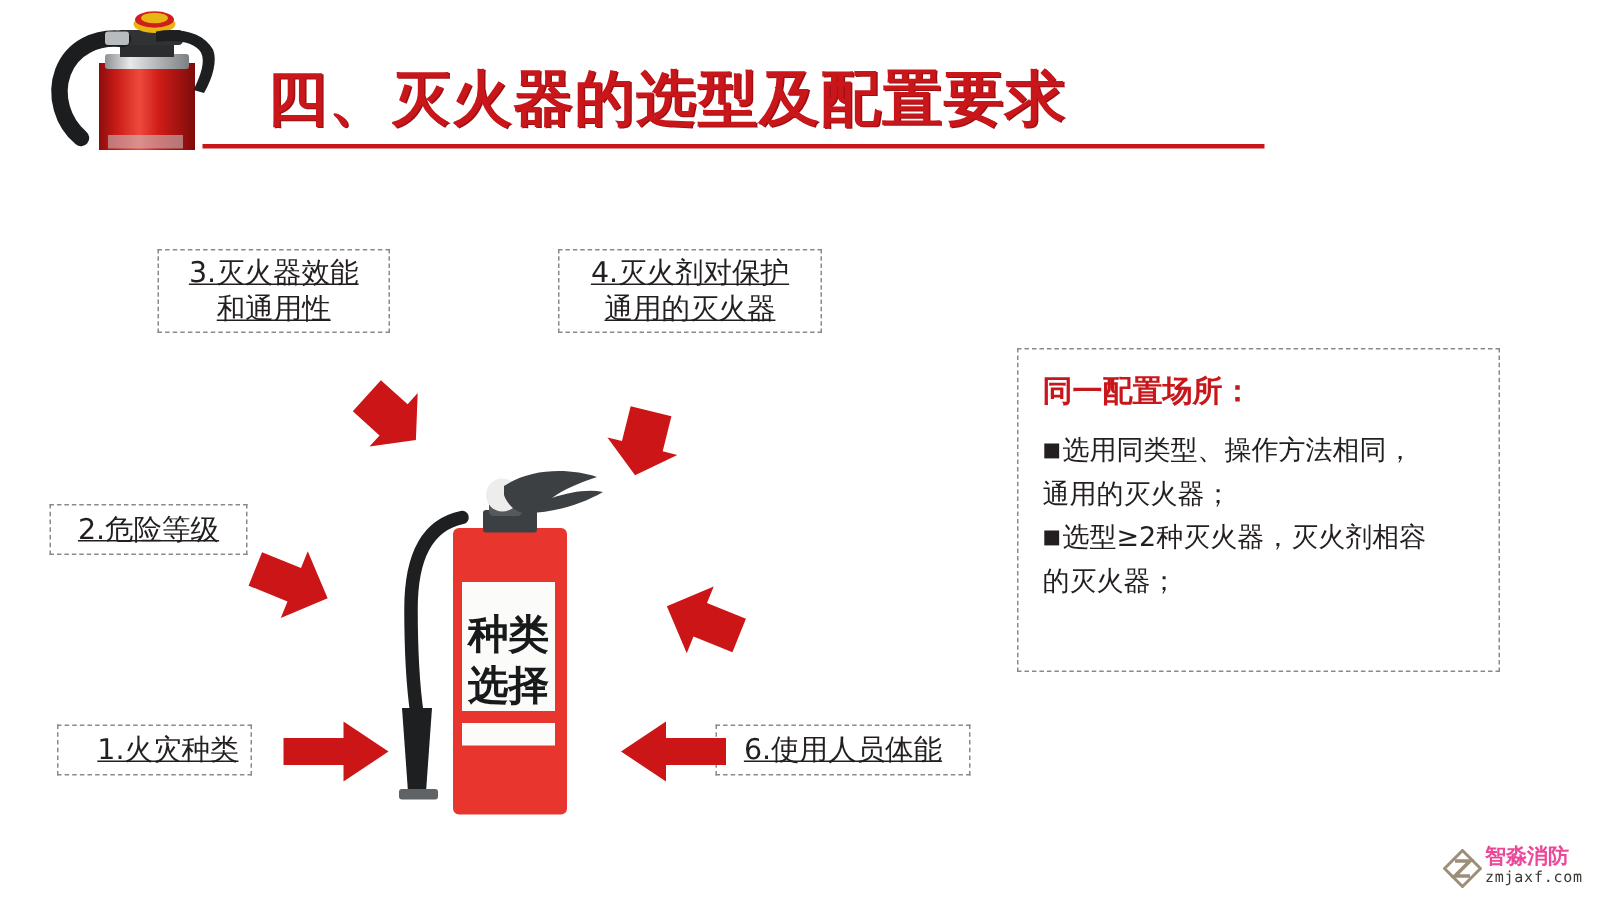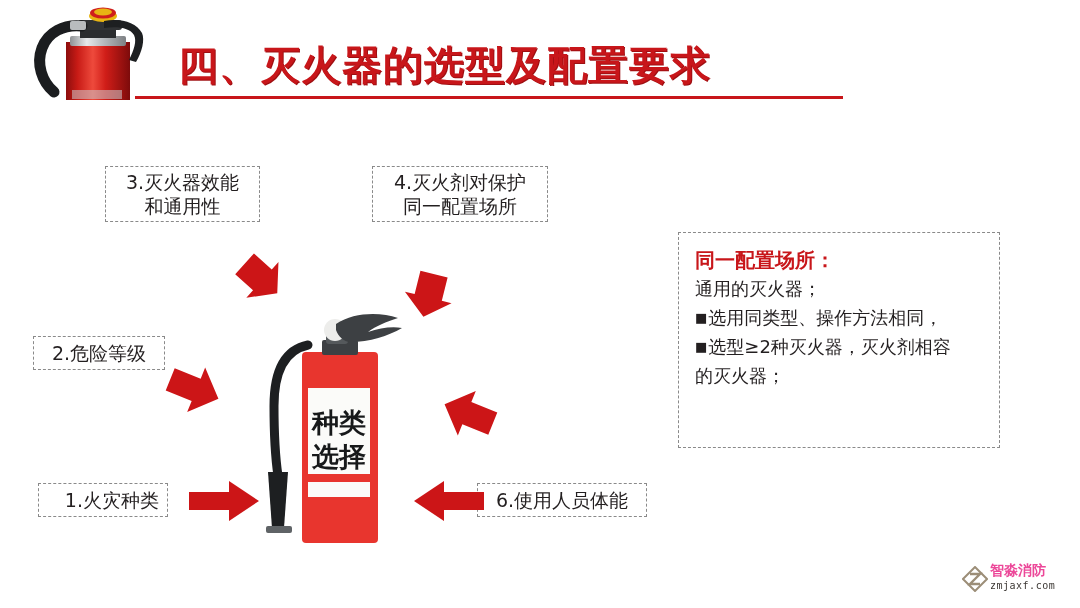--- a/index.html
+++ b/index.html
@@ -27,37 +27,37 @@
     border:1.5px dashed #8a8a8a;
     background:#ffffff;
     color:#231f20;
     display:flex;align-items:center;justify-content:center;
     text-align:center;
     line-height:1.28;
     font-size:19px;
     box-sizing:border-box;
     padding:4px 8px;
   }
-  .dbox .ln{display:block;}
+  .dbox .ln{display:block;text-decoration:underline;}
 
   #box3{left:105px;top:166px;width:155px;height:56px;}
   #box4{left:372px;top:166px;width:176px;height:56px;}
   #box2{left:33px;top:336px;width:132px;height:34px;}
   #box5{left:495px;top:318px;width:130px;height:56px;}
   #box1{left:38px;top:483px;width:130px;height:34px;justify-content:flex-end;}
   #box6{left:477px;top:483px;width:170px;height:34px;text-align:center;}
 
   
   .panel{
     position:absolute;left:678px;top:232px;width:322px;height:216px;
     border:1.5px dashed #8a8a8a;background:#fff;box-sizing:border-box;
     padding:14px 14px 10px 16px;
   }
   .panel-title{
-    color:#C8161A;font-weight:bold;font-size:20px;
+    color:#C8161A;font-weight:bold;font-size:20px;margin-bottom:12px;
   }
   .panel-line{
     color:#231f20;font-size:18px;line-height:1.62;white-space:nowrap;
   }
   .panel-line .bullet{font-size:13px;vertical-align:2px;margin-right:1px;}
 
   
   .ext{position:absolute;left:250px;top:310px;width:170px;height:250px;}
 
   
@@ -120,21 +120,21 @@
   <div class="dbox" id="box3">
     <div>
       <span class="ln">3.灭火器效能</span>
       <span class="ln">和通用性</span>
     </div>
   </div>
 
   <div class="dbox" id="box4">
     <div>
       <span class="ln">4.灭火剂对保护</span>
-      <span class="ln">同一配置场所</span>
+      <span class="ln">通用的灭火器</span>
     </div>
   </div>
 
   <div class="dbox" id="box2">
     <span class="ln">2.危险等级</span>
   </div>
 
 
   <div class="dbox" id="box1">
     <span class="ln">1.火灾种类</span>
@@ -212,24 +212,24 @@
       <rect x="58" y="164" width="62" height="8" fill="#E8352E"></rect>
 
       <text x="89" y="122" font-family="DejaVu Sans, Liberation Sans, sans-serif" font-size="27" font-weight="bold" fill="#17191A" text-anchor="middle">种类</text>
       <text x="89" y="156" font-family="DejaVu Sans, Liberation Sans, sans-serif" font-size="27" font-weight="bold" fill="#17191A" text-anchor="middle">选择</text>
     </svg>
   </div>
 
   <div class="panel">
     <div class="panel-title">同一配置场所：</div>
     <div class="panel-line">
+      <span class="bullet">■</span><span>选用同类型、操作方法相同，</span>
+    </div>
+    <div class="panel-line">
       <span>通用的灭火器；</span>
-    </div>
-    <div class="panel-line">
-      <span class="bullet">■</span><span>选用同类型、操作方法相同，</span>
     </div>
     <div class="panel-line">
       <span class="bullet">■</span><span>选型≥2种灭火器，灭火剂相容</span>
     </div>
     <div class="panel-line">
       <span>的灭火器；</span>
     </div>
   </div>
 
   <div class="wm">

